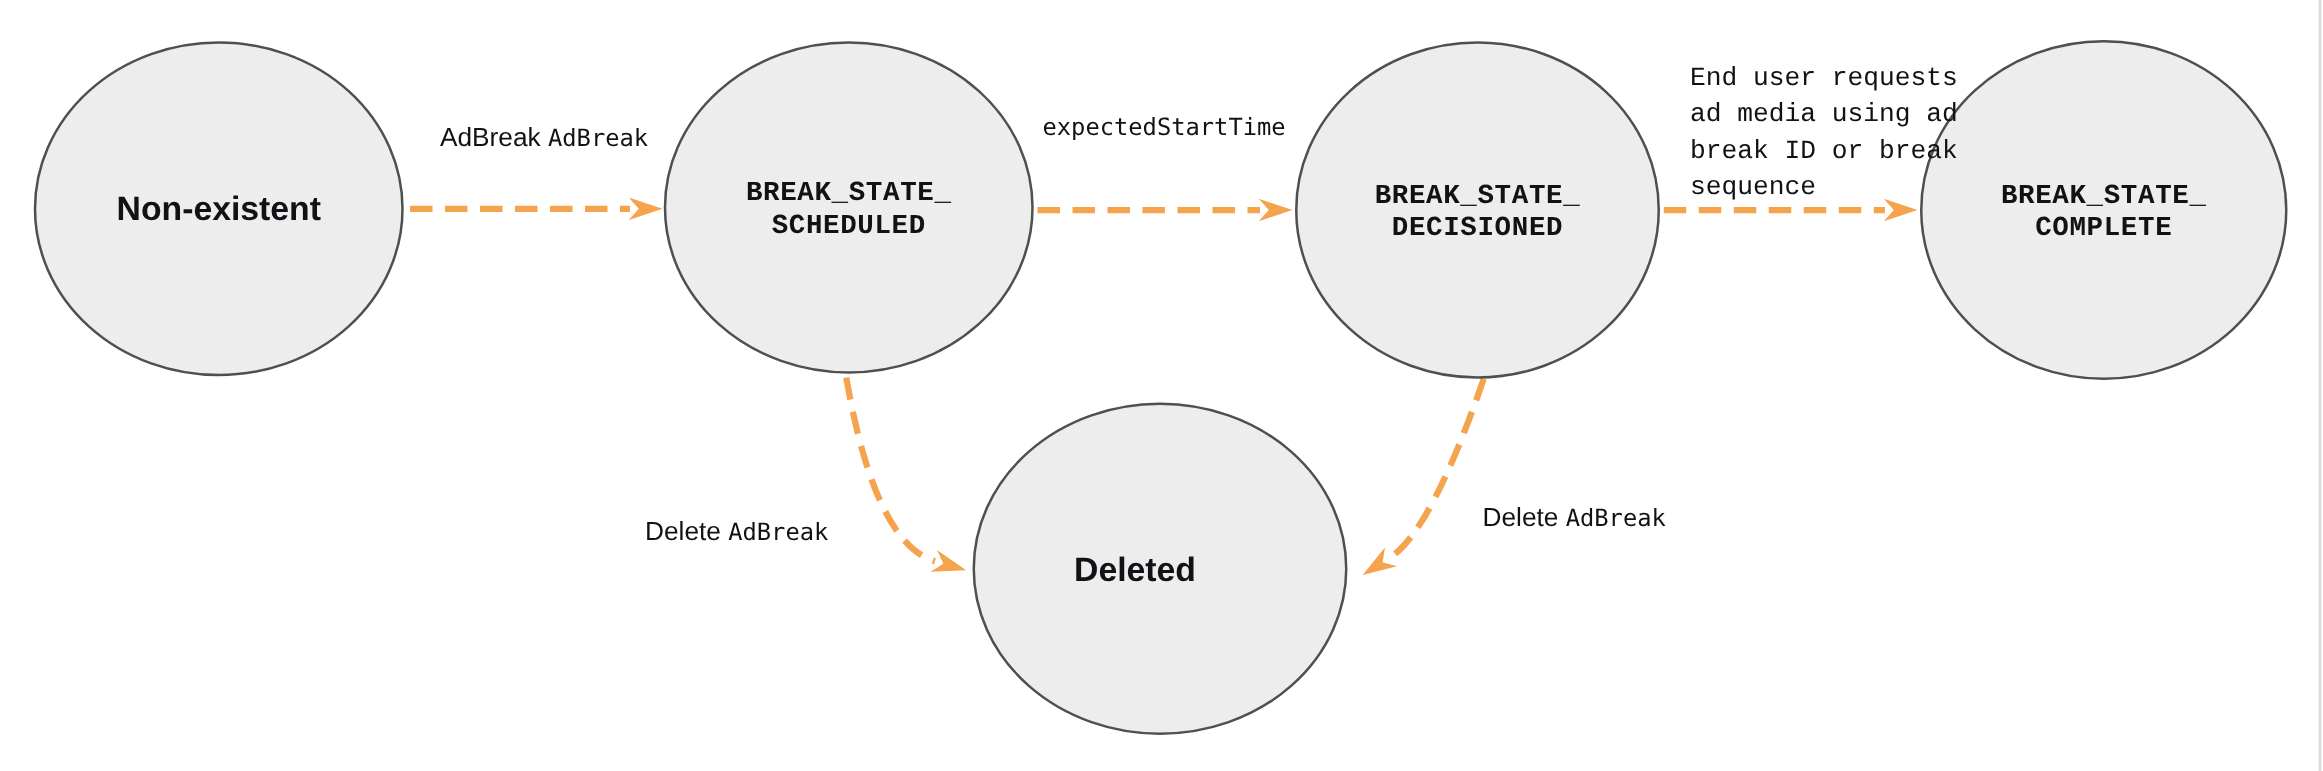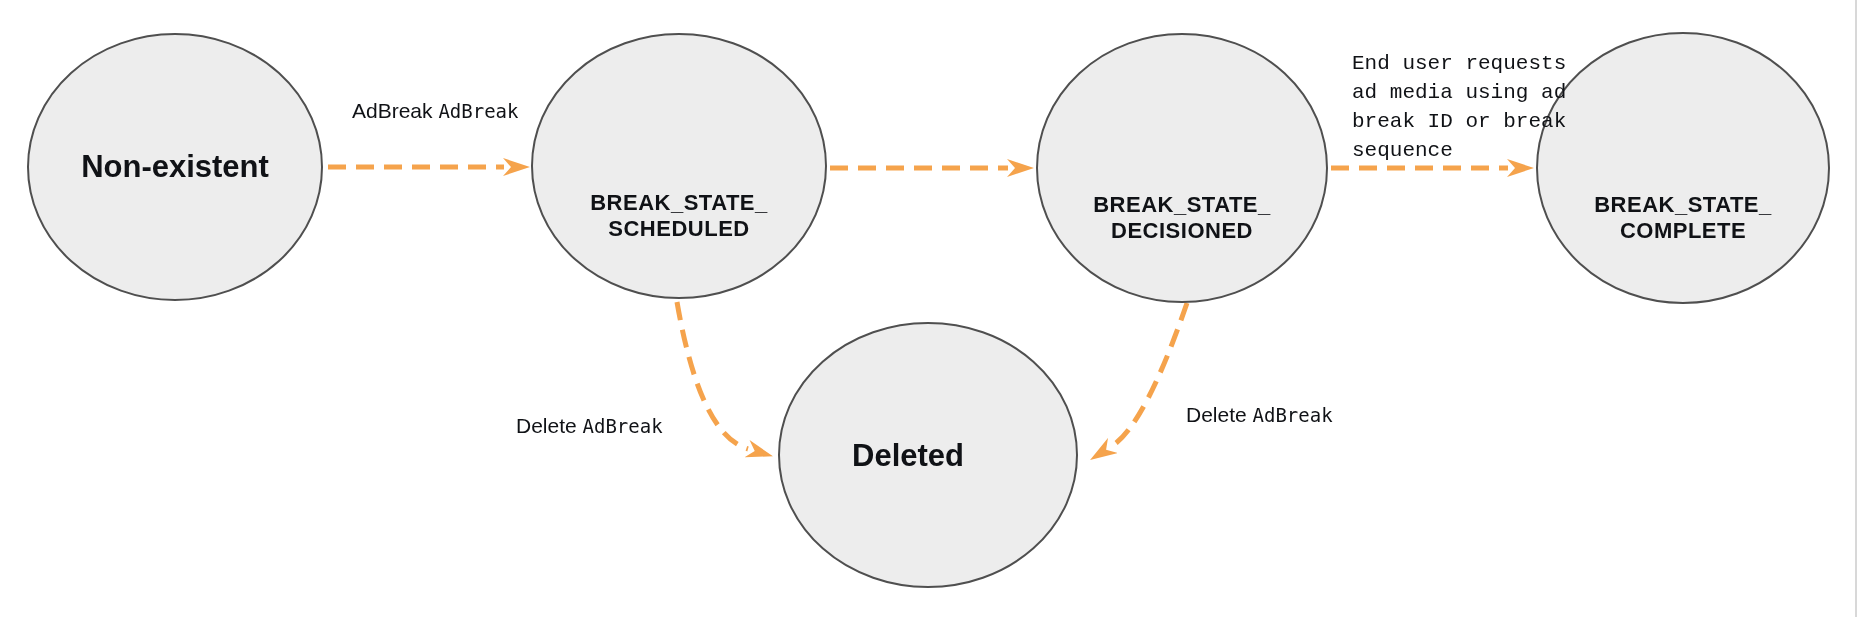--- a/index.html
+++ b/index.html
@@ -23,22 +23,22 @@
   .node-shape{fill:var(--node-fill);stroke:var(--node-stroke);stroke-width:2;}
   .edge-path{fill:none;stroke:var(--accent);stroke-width:5;stroke-dasharray:18 10;}
   .arrowhead{fill:var(--accent);}
   .label{position:absolute;white-space:pre-line;}
   .node-label{
     transform:translate(-50%,-50%);
     text-align:center;
     font-weight:bold;
     white-space:pre-line;
   }
-  .node-label.sans{font-size:31px;line-height:28px;}
-  .node-label.mono{font-family:Liberation Sans, sans-serif;font-size:22px;line-height:26px;letter-spacing:0.5px;margin-top:48px;}
+  .node-label.sans{font-size:27px;line-height:28px;}
+  .node-label.mono{font-family:Liberation Mono, monospace;font-size:22px;line-height:26px;letter-spacing:0.5px;}
   .edge-label{font-size:21px;line-height:28px;}
   .edge-label .code{font-family:"DejaVu Sans Mono",monospace;font-size:19px;}
   .edge-label .block{display:block;}
   .right-screen-edge{
     position:absolute;top:0;right:1px;width:2px;height:617px;
     background:var(--edge-line);
   }
 </style>
 </head>
 <body>
@@ -73,21 +73,21 @@
   <div class="label node-label mono" style="left:1182px;top:170px;">BREAK_STATE_
 DECISIONED</div>
 
   <div class="label node-label mono" style="left:1683px;top:170px;">BREAK_STATE_
 COMPLETE</div>
 
   <div class="label node-label sans" style="left:908px;top:456px;">Deleted</div>
 
   <div class="label edge-label" style="left:352px;top:97px;"><span>AdBreak </span><span class="code">AdBreak</span></div>
 
-  <div class="label edge-label" style="left:834px;top:88px;"></div>
+  <div class="label edge-label" style="left:834px;top:88px;"><span class="block code">expectedStartTime</span></div>
 
   <div class="label edge-label" style="left:1352px;top:49px;line-height:29px;font-family:Liberation Mono, monospace;">End user requests
 ad media using ad
 break ID or break
 sequence</div>
 
   <div class="label edge-label" style="left:516px;top:412px;"><span>Delete </span><span class="code">AdBreak</span></div>
 
   <div class="label edge-label" style="left:1186px;top:401px;"><span>Delete </span><span class="code">AdBreak</span></div>
 

